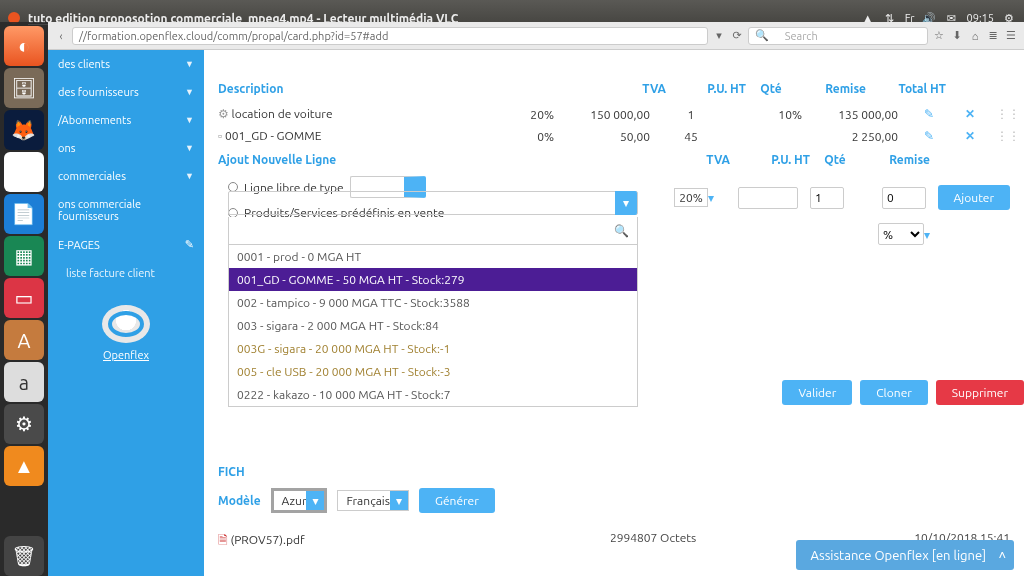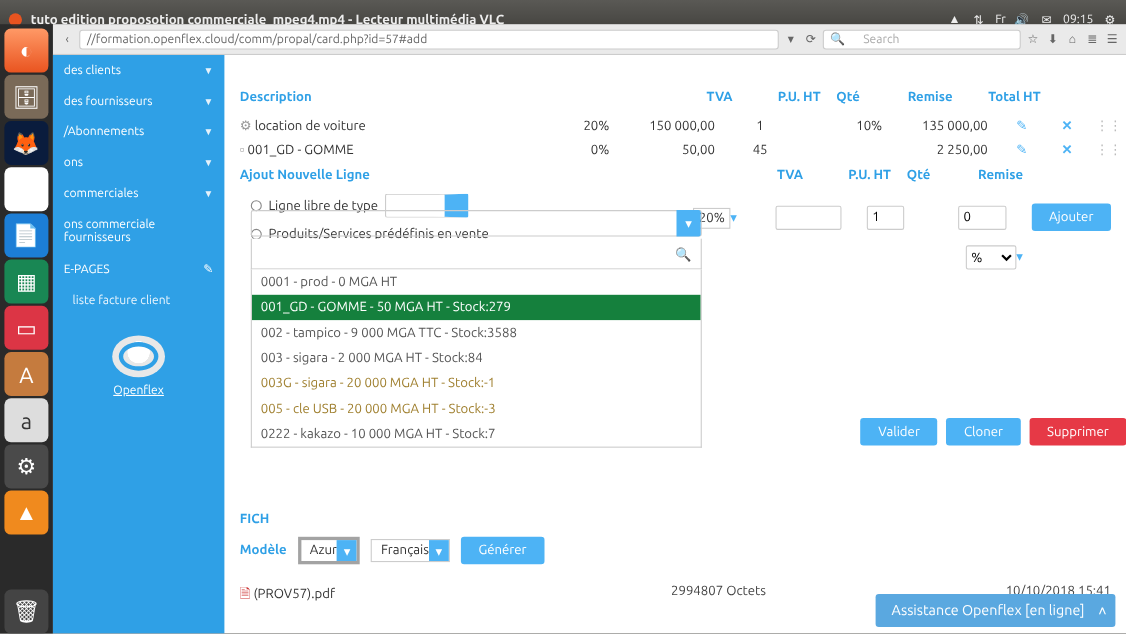--- a/index.html
+++ b/index.html
@@ -1,19 +1,19 @@
 <!DOCTYPE html>
 <html><head>
 <meta charset="utf-8">
 <style>
 * { margin:0; padding:0; box-sizing:border-box; font-family: Ubuntu, Arial, sans-serif; }
 body { background:#3a3a38; width:1024px; height:576px; overflow:hidden; position:relative; }
 
 
-.menubar { height:36px; background:linear-gradient(#5a5955,#3c3b37); display:flex; align-items:center; padding:0 8px; color:#eee; font-size:12px; }
+.menubar { height:36px; background:linear-gradient(#5a5955,#3c3b37); display:flex; align-items:center; padding:0 8px; color:#eee; font-size:12px;text-decoration:underline; }
 .menubar .title { flex:1; font-weight:600; }
 .menubar .tray { display:flex; gap:8px; align-items:center; font-size:11px; }
 .tray-icon { width:14px; height:14px; display:inline-flex; align-items:center; justify-content:center; }
 .menubar .close { width:12px; height:12px; border-radius:50%; background:#e95420; margin-right:8px; }
 
 
 .dock { position:absolute; left:0; top:22px; bottom:0; width:48px; background:rgba(40,40,40,.85); display:flex; flex-direction:column; align-items:center; padding-top:4px; gap:2px; z-index:10; }
 .dock-item { width:40px; height:40px; border-radius:6px; display:flex; align-items:center; justify-content:center; font-size:20px; color:#fff; }
 .dock-spacer { flex:1; }
 .d-home{background:linear-gradient(#ff9966,#e95420);}
@@ -46,33 +46,33 @@
 
 .main { flex:1; padding:0 14px; font-size:12px; color:#333; position:relative; overflow:hidden; }
 
 .thead, .trow { display:grid; grid-template-columns: 1fr 60px 80px 50px 70px 80px 30px 20px 14px; align-items:center; font-size:12px; }
 .thead { color:#2fa0e6; font-weight:600; padding:32px 0 8px; }
 .trow { padding:4px 0;gap:16px; }
 .right { text-align:right; }
 .center { text-align:center; }
 
 .add-head { display:grid; grid-template-columns: 1fr 60px 80px 50px 70px 80px; color:#2fa0e6; font-weight:600; padding:6px 0; font-size:12px;}
-.add-inputs { display:grid; grid-template-columns: 1fr 60px 80px 50px 70px 80px; align-items:center; gap:15px; }
+.add-inputs { display:grid; grid-template-columns: 1fr 60px 80px 50px 70px 80px; align-items:center; gap:4px; }
 .tiny-input { height:22px; border:1px solid #ccc; border-radius:2px; padding:0 4px; font-size:12px; width:50px; background:#fff; }
 .tiny-sel { height:22px; border:1px solid #ccc; border-radius:2px; font-size:12px; background:#fff; }
 .btn { background:#4db3f5; color:#fff; border:none; border-radius:3px; padding:6px 16px; font-size:12px; cursor:pointer; }
 .btn.red { background:#e63946; }
 
 .combo { position:relative; margin-top:6px; width:410px; }
 .combo-field { height:24px; border:1px solid #ccc; border-radius:2px; display:flex; align-items:center; }
 .combo-toggle { width:22px; height:24px; background:#4db3f5; color:#fff; display:flex; align-items:center; justify-content:center; border-radius:0 2px 2px 0; }
 .combo-search { margin-top:2px; height:28px; border:1px solid #ccc; border-top:none; background:#fff; display:flex; align-items:center; justify-content:flex-end; padding-right:8px; color:#999; width:410px; }
 .combo-list { width:410px; border:1px solid #ccc; border-top:none; background:#fff; max-height:170px; overflow:auto; position:relative; z-index:5; }
 .combo-opt { padding:5px 8px; font-size:12px; color:#555; cursor:pointer; }
-.combo-opt.sel { background:#15803d; color:#fff; }
+.combo-opt.sel { background:#4c1d95; color:#fff; }
 .combo-opt.warn { color:#a08030; }
 
 .radio-row { display:flex; gap:6px; align-items:center; padding:4px 0 4px 10px; font-size:12px; }
 .radio-dot { width:10px; height:10px; border:1px solid #888; border-radius:50%; }
 .mini-sel { width:76px; height:22px; border:1px solid #ccc; border-right:22px solid #4db3f5; border-radius:2px; }
 
 .actions { position:absolute; right:0; top:330px; display:flex; gap:8px; }
 .fichiers { color:#2fa0e6; font-weight:600; margin-top:30px; }
 .model-row { display:flex; align-items:center; gap:10px; padding-top:10px; font-size:12px; }
 .file-row { display:grid; grid-template-columns:1fr 200px 200px; padding:18px 0 0; font-size:12px; color:#444; }

